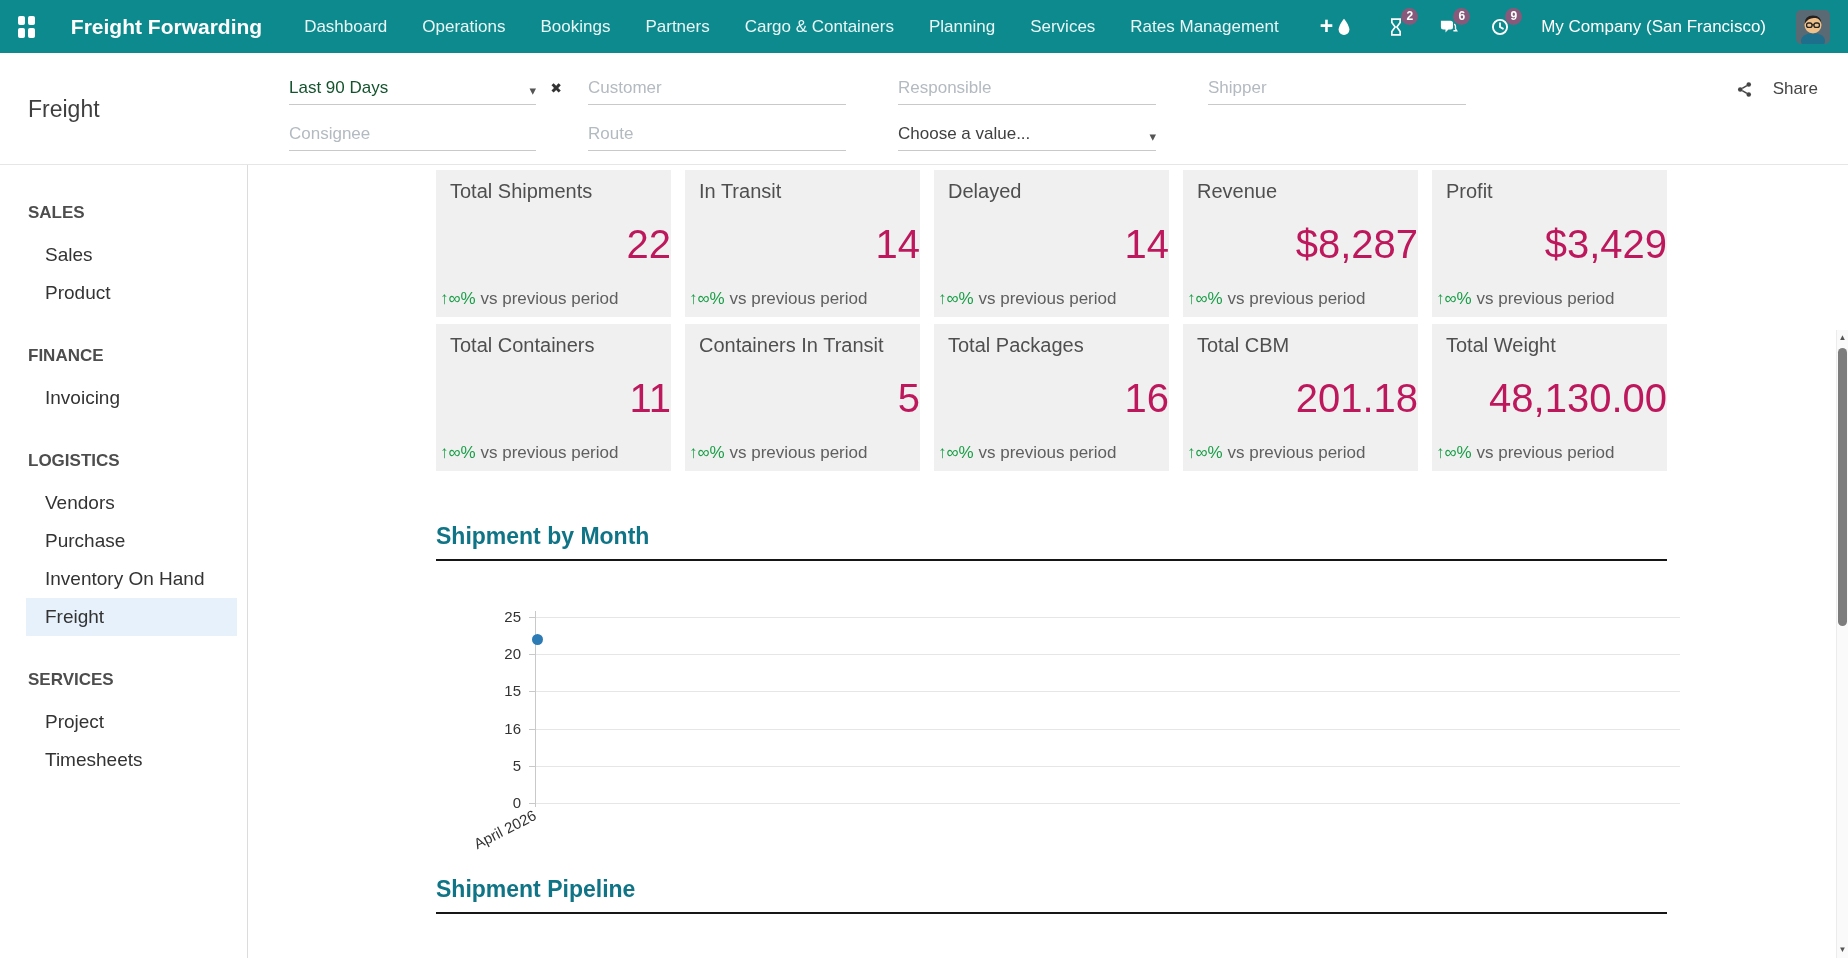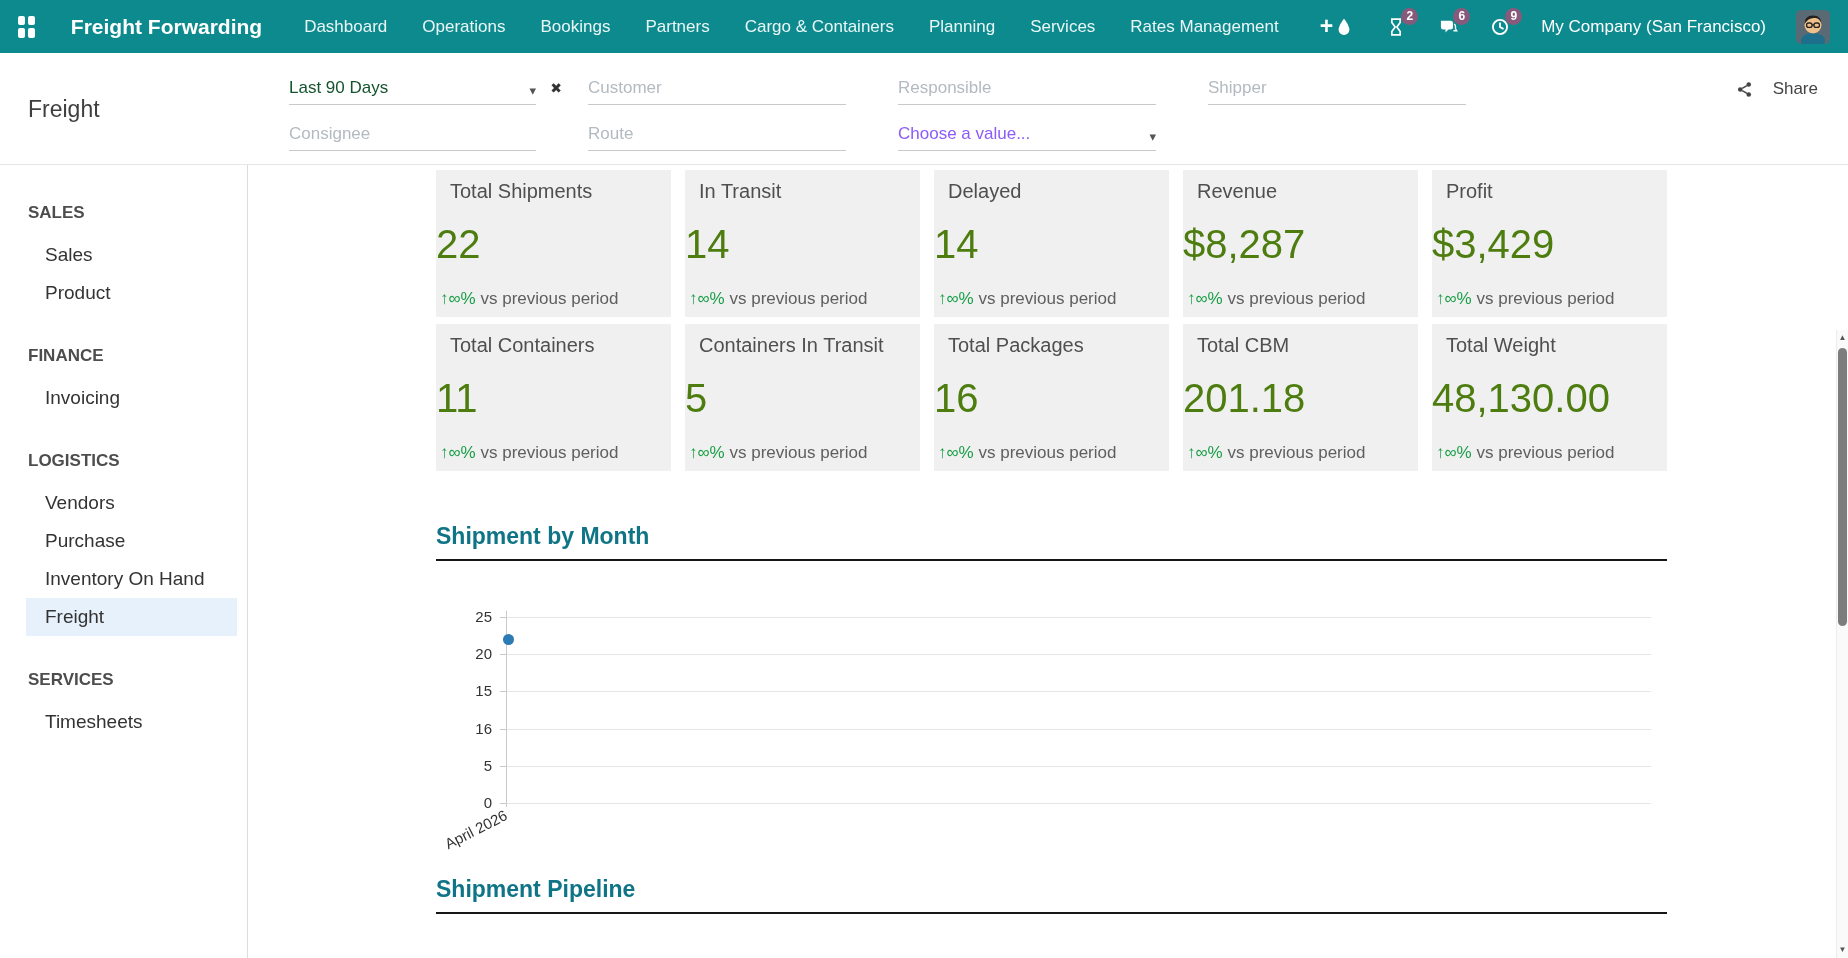--- a/index.html
+++ b/index.html
@@ -26,21 +26,21 @@
   
   .control-panel{position:relative;height:112px;background:#fff;border-bottom:1px solid #e6e6e6;}
   .page-title{position:absolute;left:28px;top:50%;transform:translateY(-50%);
     font-size:23px;color:#3f3f3f;}
   .filters{position:absolute;left:289px;top:16px;display:grid;
     grid-template-columns:247px 258px 258px 258px;grid-column-gap:52px;grid-row-gap:10px;}
   .f-cell{position:relative;height:36px;display:flex;align-items:flex-end;
     border-bottom:1px solid #c9c9c9;padding-bottom:6px;font-size:17px;}
   .f-cell.empty{border-bottom:none;}
   .f-value{color:#14532d;flex:1;}
-  .f-placeholder{color:#8b5cf6;flex:1;}
+  .f-placeholder{color:#404040;flex:1;}
   .f-cell input{border:none;outline:none;background:transparent;width:100%;font-size:17px;
     font-family:inherit;padding:0;color:#14532d;}
   .f-cell input::placeholder{color:#b3bac0;}
   .caret{color:#555;font-size:13px;margin-left:6px;cursor:pointer;}
   .clear-x{position:absolute;right:-26px;bottom:8px;font-size:14px;color:#333;font-weight:700;cursor:pointer;}
   .share-btn{position:absolute;right:30px;top:26px;display:flex;align-items:center;gap:20px;
     font-size:17px;color:#454545;cursor:pointer;}
   .share-btn svg{width:17px;height:17px;}
 
   
@@ -51,30 +51,30 @@
     line-height:28px;margin-bottom:9px;}
   .side-item{margin:0 10px 0 26px;padding-left:19px;height:38px;display:flex;align-items:center;
     font-size:19px;color:#333;cursor:pointer;}
   .side-item.active{background:var(--active-bg,#e7f1fb);}
 
   .content{flex:1;position:relative;padding:5px 0 0 188px;}
   .kpi-grid{width:1231px;display:grid;grid-template-columns:repeat(5,1fr);gap:7px 14px;}
   .card{background:#f0f0f0;height:147px;position:relative;padding:10px 14px;}
   .k-label{font-size:20px;color:#4f4f4f;}
   .k-value{position:absolute;left:0;right:0;top:50%;transform:translateY(-50%);
-    text-align:left;font-size:40px;color:#4d7c0f;}
+    text-align:right;font-size:40px;color:#be185d;}
   .k-trend{position:absolute;left:4px;bottom:8px;font-size:17px;color:#5f5f5f;white-space:nowrap;}
   .k-trend .up{color:var(--green,#1a9f48);font-weight:700;}
   .k-trend .inf{color:var(--green,#1a9f48);}
 
   .section-title{width:1231px;margin:52px 0 0 0;padding-bottom:9px;border-bottom:2px solid #161616;
     font-size:23px;font-weight:700;color:var(--heading,#0f7486);}
   .section-title.pipeline{margin-top:30px;}
 
-  .chart{position:relative;width:1231px;height:285px;}
+  .chart{position:relative;width:1231px;height:285px;margin-left:29px;}
   .chart-gridline{position:absolute;height:1px;background:#e6e6e6;}
   .chart-tick{position:absolute;height:1px;background:#c9c9c9;}
   .chart-axis-y{position:absolute;width:1px;background:#c9c9c9;}
   .chart-ytick-label{position:absolute;text-align:right;font-size:15px;color:#333;line-height:18px;}
   .chart-xtick-label{position:absolute;font-size:15px;color:#333;transform:rotate(-27deg);
     transform-origin:left top;white-space:nowrap;}
   .chart-point{position:absolute;width:11px;height:11px;border-radius:50%;
     background:var(--point,#2d7bb4);}
 
   
@@ -206,20 +206,21 @@
     </div>
     <div class="side-section">
       <div class="side-header">LOGISTICS</div>
       <div class="side-item">Vendors</div>
       <div class="side-item">Purchase</div>
       <div class="side-item">Inventory On Hand</div>
       <div class="side-item active">Freight</div>
     </div>
     <div class="side-section">
       <div class="side-header">SERVICES</div>
+      <div class="side-item">Project</div>
       <div class="side-item">Timesheets</div>
     </div>
   </aside>
 
   <div class="content">
 
     <div class="kpi-grid">
       <div class="card">
         <div class="k-label">Total Shipments</div>
         <div class="k-value">22</div>

